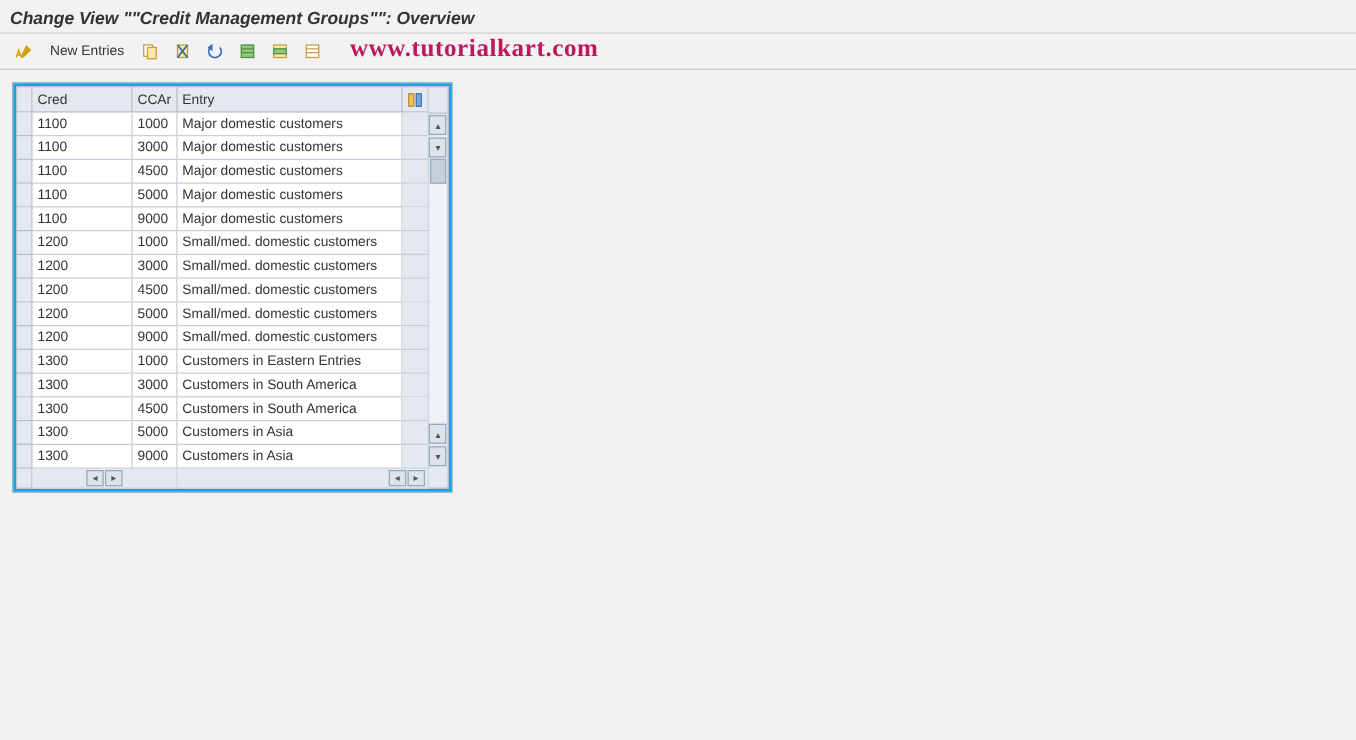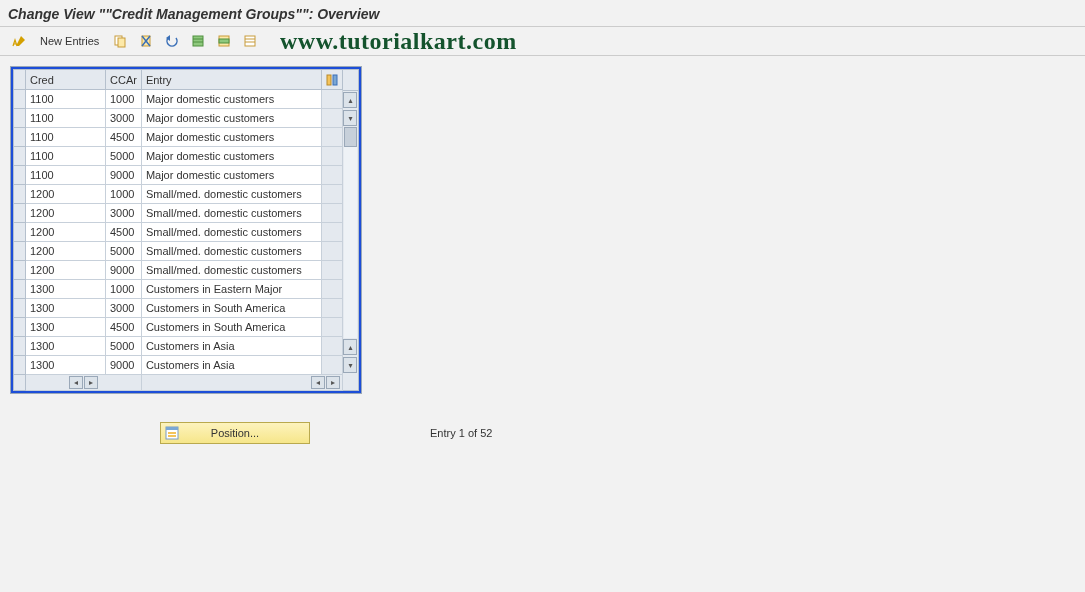--- a/index.html
+++ b/index.html
@@ -45,34 +45,34 @@
     .tb-text-btn {
       padding: 2px 6px;
       cursor: pointer;
       color: #333;
       text-align: center;
     }
     .watermark {
       position: absolute;
       left: 280px;
       top: 1px;
-      font-size: 24px;
+      font-size: 20px;
       font-weight: bold;
-      color: #14532d;
+      color: #be185d;
       letter-spacing: 0.5px;
       pointer-events: none;
       font-family: Georgia, serif;
     }
     .content {
       padding: 10px;
     }
     .table-wrapper {
       display: inline-block;
       border: 1px solid #9aa8b8;
-      background: #1d4ed8;
+      background: #0ea5e9;
       padding: 2px;
     }
     .grid {
       border-collapse: collapse;
       background: #fff;
     }
     .grid th {
       background: #e4e9ef;
       border: 1px solid #b5c0cd;
       padding: 2px 4px;
@@ -340,21 +340,21 @@
               <td class="row-selector"></td>
               <td class="col-cred">1200</td>
               <td class="col-ccar">9000</td>
               <td class="col-group">Small/med. domestic customers</td>
               <td class="config-icon-cell" style="background: rgb(228, 233, 239);"></td>
             </tr>
             <tr>
               <td class="row-selector"></td>
               <td class="col-cred">1300</td>
               <td class="col-ccar">1000</td>
-              <td class="col-group">Customers in Eastern Major</td>
+              <td class="col-group">Customers in Eastern Entries</td>
               <td class="config-icon-cell" style="background: rgb(228, 233, 239);"></td>
             </tr>
             <tr>
               <td class="row-selector"></td>
               <td class="col-cred">1300</td>
               <td class="col-ccar">3000</td>
               <td class="col-group">Customers in South America</td>
               <td class="config-icon-cell" style="background: rgb(228, 233, 239);"></td>
             </tr>
             <tr>
@@ -406,27 +406,13 @@
             <div class="scroll-thumb"></div>
           </div>
           <div class="scroll-btn">▴</div>
           <div class="scroll-btn">▾</div>
           <div style="height:16px;"></div>
         </div>
       </div>
     </div>
   </div>
 
-  <div class="footer-area">
-    <div class="position-btn">
-      <span class="pos-icon">
-        <svg width="14" height="14" viewBox="0 0 14 14">
-          <rect x="1" y="1" width="12" height="12" fill="#fff" stroke="#7a9ac0"></rect>
-          <rect x="1" y="1" width="12" height="3" fill="#7aa7d4"></rect>
-          <rect x="3" y="6" width="8" height="2" fill="#f4c35a"></rect>
-          <rect x="3" y="9" width="8" height="2" fill="#f4c35a"></rect>
-        </svg>
-      </span>
-      <span>Position...</span>
-    </div>
-    <span class="status-text">Entry 1 of 52</span>
-  </div>
 </div>
 
 </body></html>

